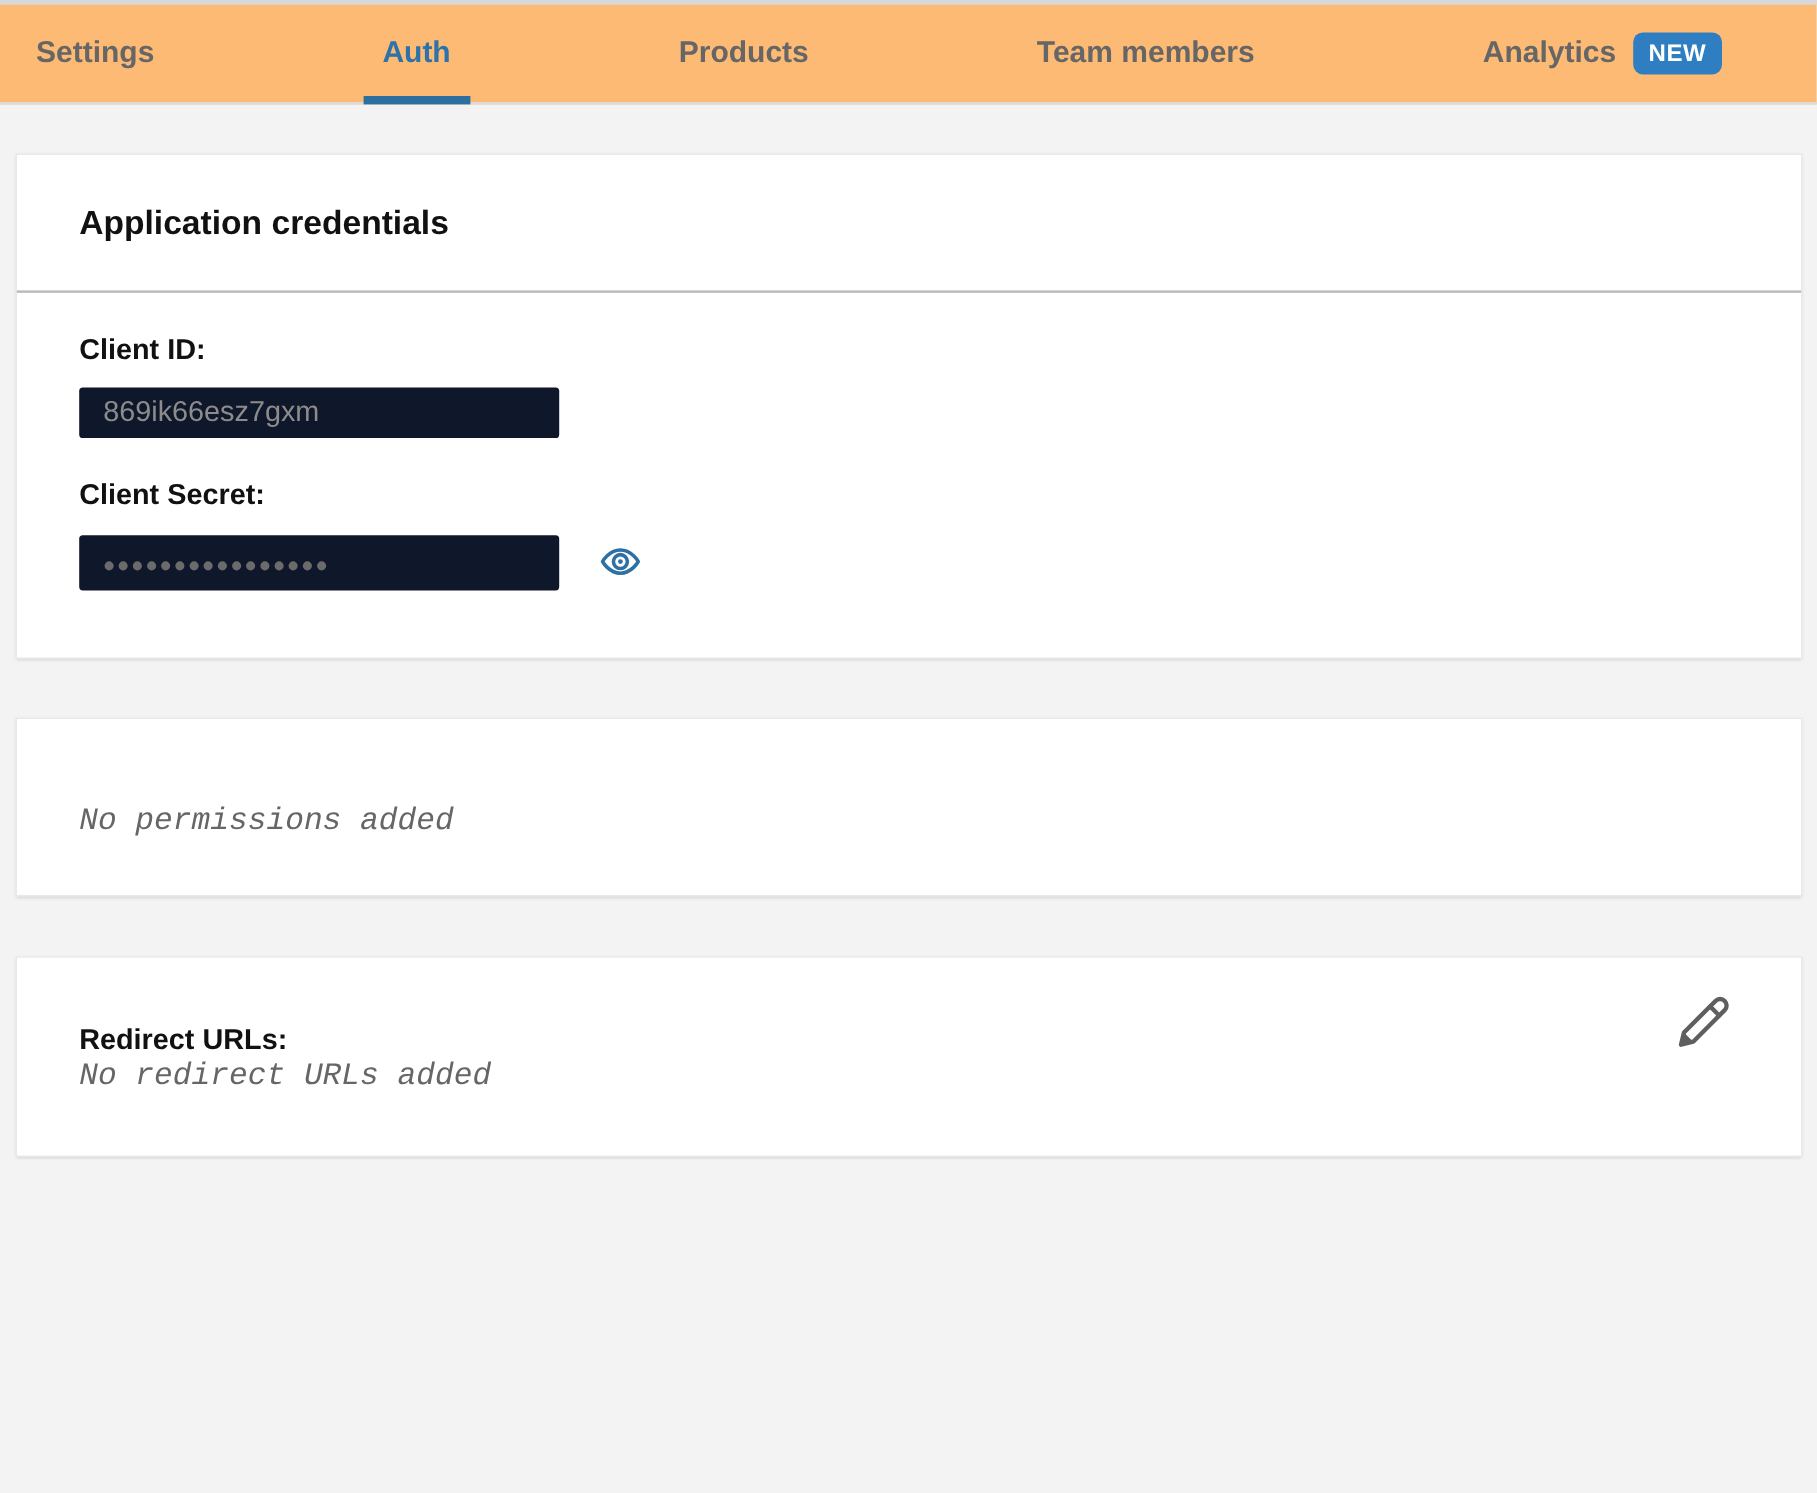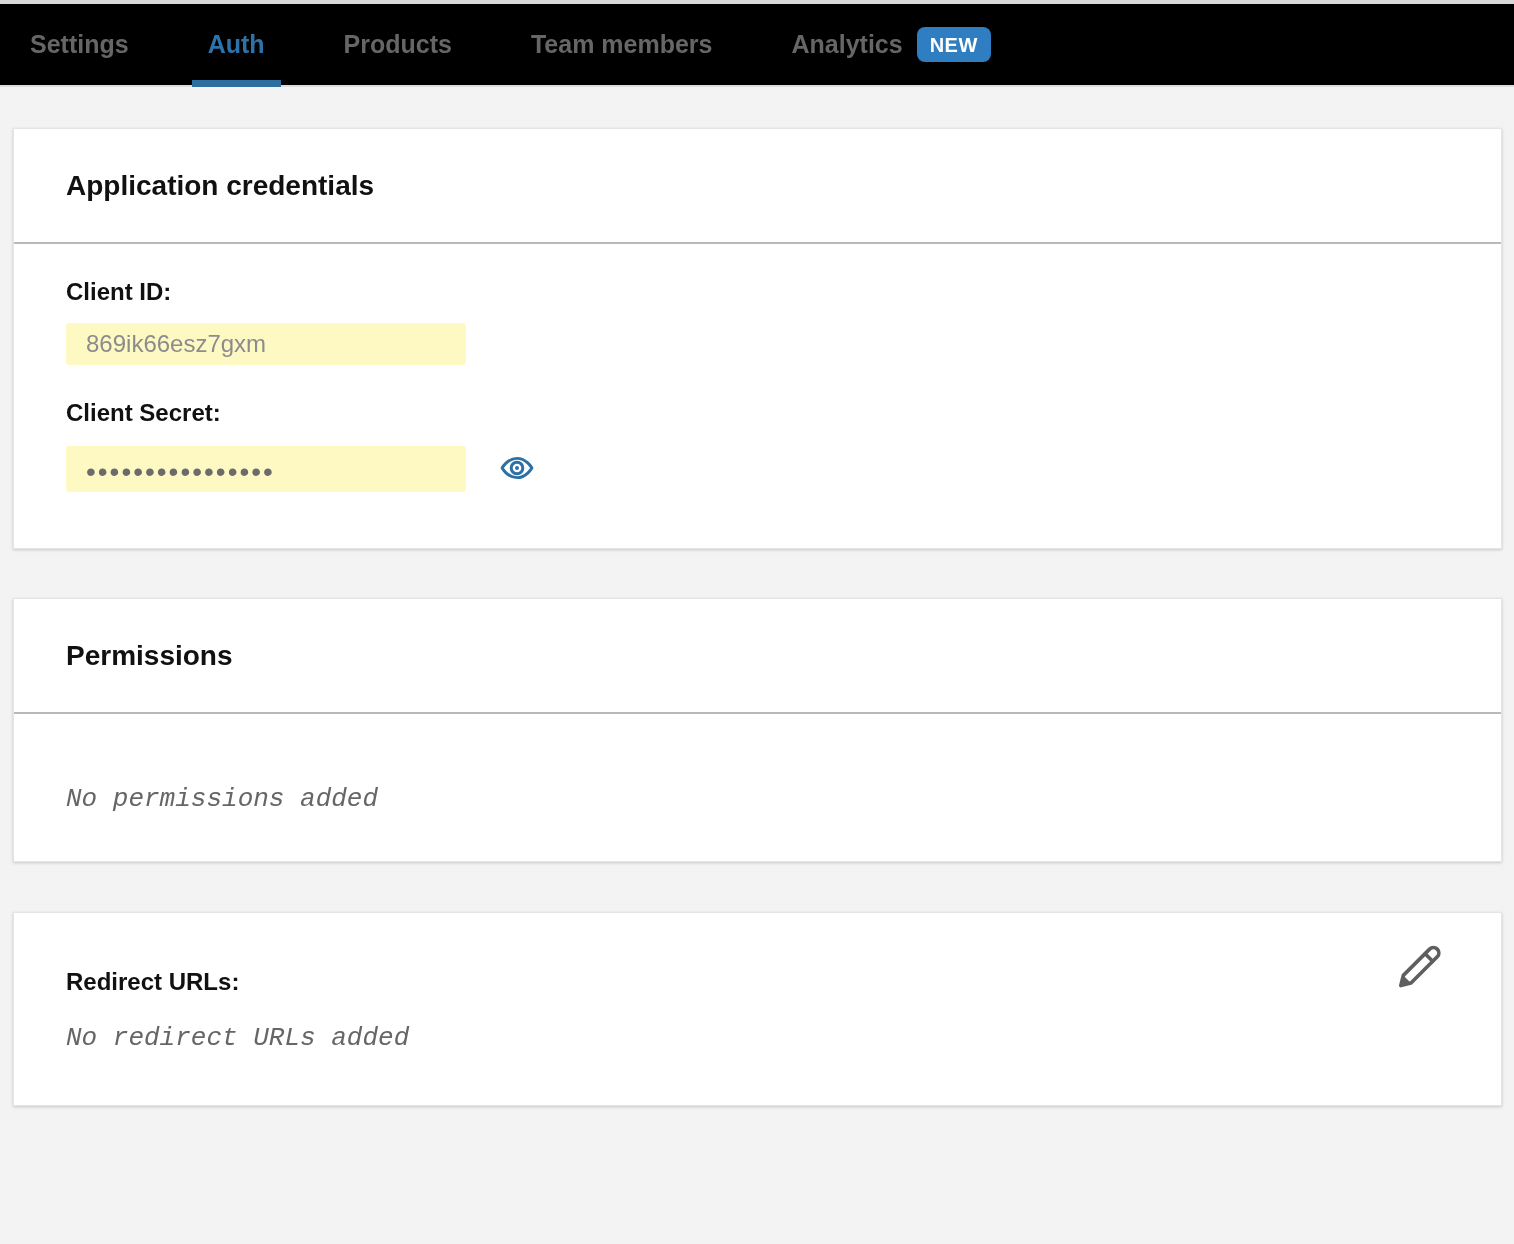--- a/index.html
+++ b/index.html
@@ -1,23 +1,23 @@
 <!DOCTYPE html>
 <html><head>
 <meta charset="utf-8">
 <style>
   * { margin:0; padding:0; box-sizing:border-box; }
   html,body { width:1514px; background:#f3f3f3; font-family:"Liberation Sans", sans-serif; }
   body { height:1244px; overflow:hidden; }
 
   
   .tabbar {
-    height:87px; background:#000000;
+    height:87px; background:#fdba74;
     border-top:4px solid #d8d8d8; border-bottom:2px solid #dcdcdc;
-    display:flex; align-items:stretch; padding-left:30px;
+    display:flex; align-items:stretch; padding-left:30px;justify-content:space-between;
   }
   .tab {
     position:relative; display:flex; align-items:center;
     margin-right:79px; font-size:25px; font-weight:600; color:#666666;
     cursor:pointer; white-space:nowrap;
   }
   .tab.active { color:#2d72a8; }
   .tab.active::after {
     content:""; position:absolute; left:-16px; right:-16px; bottom:-2px;
     height:7px; background:#2d6f9f;
@@ -40,41 +40,41 @@
   }
   .card-title { font-size:28px; font-weight:700; color:#111111; }
   .mb49 { margin-bottom:49px; }
   .mb50 { margin-bottom:50px; }
 
   
   .cred-body { padding:34px 52px 56px; }
   .field-label { font-size:24px; font-weight:700; color:#111111; }
   .field-box {
     width:400px; height:42px; margin-top:17px;
-    background:#fef9c3; border-radius:3px;
+    background:#0f172a; border-radius:3px;
     display:flex; align-items:center; padding-left:20px;
     font-size:24px; color:#8c8c8c;
   }
   .secret-label { margin-top:34px; }
   .secret-row { display:flex; align-items:center; }
   .secret-box {
     height:46px; margin-top:19px; color:#6b6b6b;
     font-size:28px; letter-spacing:2px; line-height:0; padding-top:6px;
   }
   .eye-btn {
     margin-left:33px; margin-top:19px; background:none; border:none;
     width:36px; height:36px; cursor:pointer; padding:0;
     display:flex; align-items:center; justify-content:center;
   }
 
   
   .perm-body { padding:70px 52px 47px; }
   .empty-text { font-style:italic; font-size:26px; color:#666666;font-family:Liberation Mono, monospace; }
   .oauth-body { position:relative; padding:55px 52px 52px; }
-  .redirect-empty { margin-top:27px; }
+  .redirect-empty { margin-top:0; }
   .edit-btn {
     position:absolute; top:30px; right:58px; background:none; border:none;
     width:46px; height:46px; cursor:pointer; padding:0;
   }
 </style>
 </head>
 <body>
 
 <nav class="tabbar">
   <div class="tab">
@@ -119,23 +119,20 @@
               <circle cx="12" cy="12" r="4.1"></circle>
               <circle cx="12" cy="12" r="1.4" fill="#2c70a4" stroke="none"></circle>
             </svg>
           </span>
         </button>
       </div>
     </div>
   </section>
 
   <section class="card mb50">
-    <div class="card-header">
-      <h2 class="card-title">Permissions</h2>
-    </div>
     <div class="perm-body">
       <div class="empty-text">No permissions added</div>
     </div>
   </section>
 
   <section class="card">
     <div class="oauth-body">
       <div class="field-label">Redirect URLs:</div>
       <div class="empty-text redirect-empty">No redirect URLs added</div>
       <button class="edit-btn">

